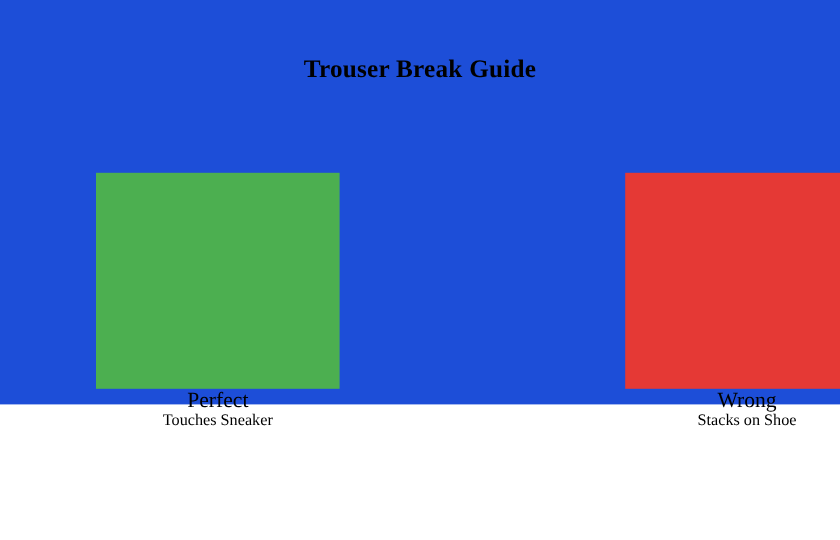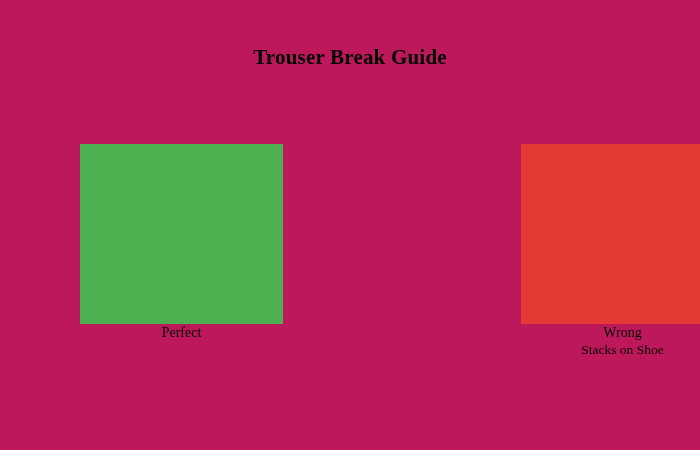--- a/index.html
+++ b/index.html
@@ -10,22 +10,22 @@
   body {
     width: 700px;
     height: 450px;
     background: #ffffff;
     font-family: "Liberation Serif", "DejaVu Serif", serif;
     overflow: hidden;
   }
   .canvas {
     position: relative;
     width: 700px;
-    height: 450px;
-    background: #be185d;
+    height: 337px;
+    background: #1d4ed8;
   }
   .chart-title {
     position: absolute;
     top: 44px;
     left: 0;
     width: 700px;
     text-align: center;
     font-size: 21px;
     font-weight: bold;
     color: #000000;
@@ -50,21 +50,21 @@
   .swatch-block {
     width: 100%;
     height: 180px;
   }
   .swatch-labels {
     width: 100%;
     text-align: center;
     padding-top: 1px;
   }
   .swatch-label-primary {
-    font-size: 14px;
+    font-size: 18px;
     color: #000000;
     line-height: 16px;
   }
   .swatch-label-secondary {
     font-size: 13.5px;
     color: #000000;
     line-height: 17px;
   }
 </style>
 </head>
@@ -73,20 +73,21 @@
 <div class="canvas">
 
   <div class="chart-title">Trouser Break Guide</div>
 
   <div class="swatch-row">
 
     <div class="swatch-cell cell-0">
       <div class="swatch-block" style="background-color: rgb(76, 175, 80);"></div>
       <div class="swatch-labels">
         <div class="swatch-label-primary">Perfect</div>
+        <div class="swatch-label-secondary">Touches Sneaker</div>
       </div>
     </div>
 
 
     <div class="swatch-cell cell-2">
       <div class="swatch-block" style="background-color: rgb(229, 57, 53);"></div>
       <div class="swatch-labels">
         <div class="swatch-label-primary">Wrong</div>
         <div class="swatch-label-secondary">Stacks on Shoe</div>
       </div>

